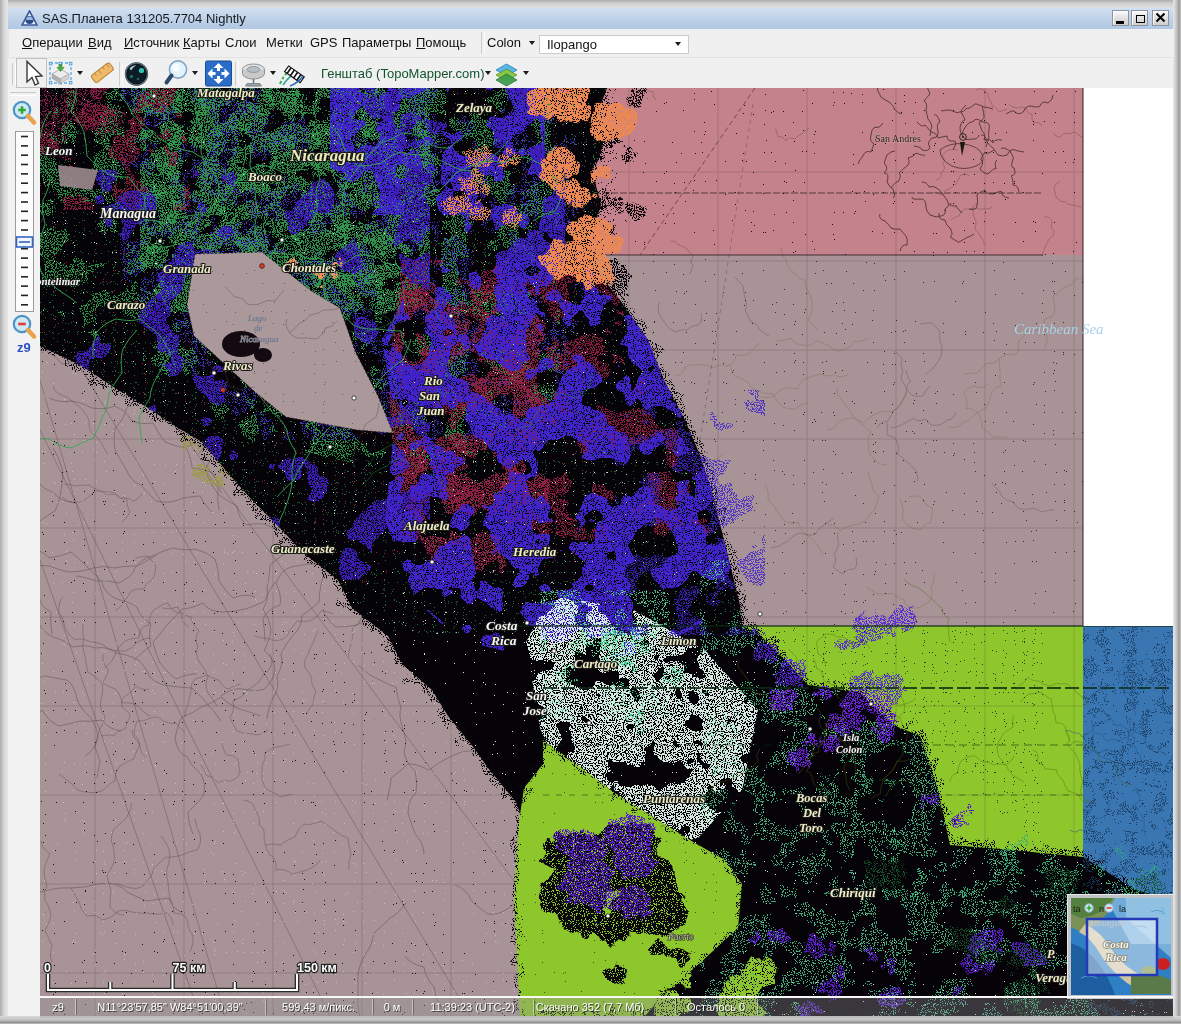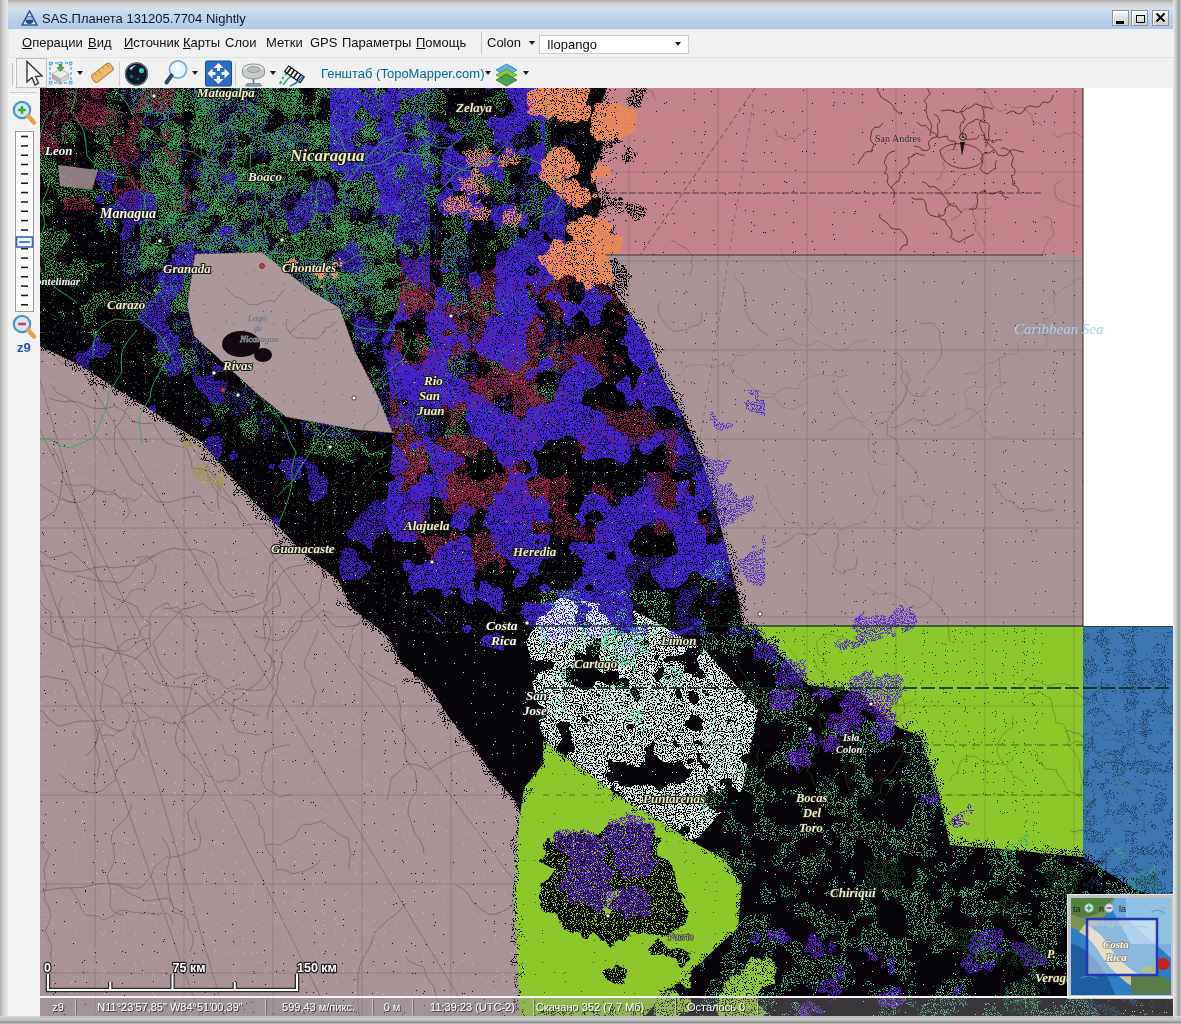--- a/index.html
+++ b/index.html
@@ -138,21 +138,21 @@
  <polygon points="498.5,11 509,17 498.5,23 488,17" fill="#8ac641" stroke="#4f8f1f" stroke-width="0.8" opacity="0.95"></polygon>
  <polygon points="498.5,16 509,22 498.5,28 488,22" fill="#3f9e4d" stroke="#256e30" stroke-width="0.8" opacity="0.95"></polygon>
 </svg>
     <div class="sep" style="left:111px"></div>
     <div class="sep" style="left:227px"></div>
     <span class="caret" style="left:69px;top:13px"></span>
     <span class="caret" style="left:184px;top:13px"></span>
     <span class="caret" style="left:262px;top:13px"></span>
     <span class="caret" style="left:477px;top:13px"></span>
     <span class="caret" style="left:515px;top:13px"></span>
-    <span class="abs" style="left:313px;top:8px;font-size:13px;color:#0369a1">Генштаб (TopoMapper.com)</span>
+    <span class="abs" style="left:313px;top:8px;font-size:13px;color:#14532d">Генштаб (TopoMapper.com)</span>
   </div>
 <div id="sidebar">
     <div class="abs" style="left:2px;top:4px;width:26px;height:2px;border-top:1px solid #c8c8c8;border-bottom:1px solid #fff"></div>
     <svg class="abs" style="left:0;top:8px" width="32" height="350" viewBox="0 0 32 350">
 
  <circle cx="14" cy="14" r="8.2" fill="#cfe9f7" stroke="#4f94c4" stroke-width="2.2"></circle>
  <path d="M14 10.2 l0 7.6 M10.2 14 l7.6 0" stroke="#2faa35" stroke-width="2.6"></path>
  <path d="M20 20 L26 26.5" stroke="#e8a44c" stroke-width="4.6" stroke-linecap="round"></path>
 
  <rect x="7.5" y="35.5" width="18" height="180" fill="#fdfdfd" stroke="#9a9a9a" stroke-width="1"></rect>

